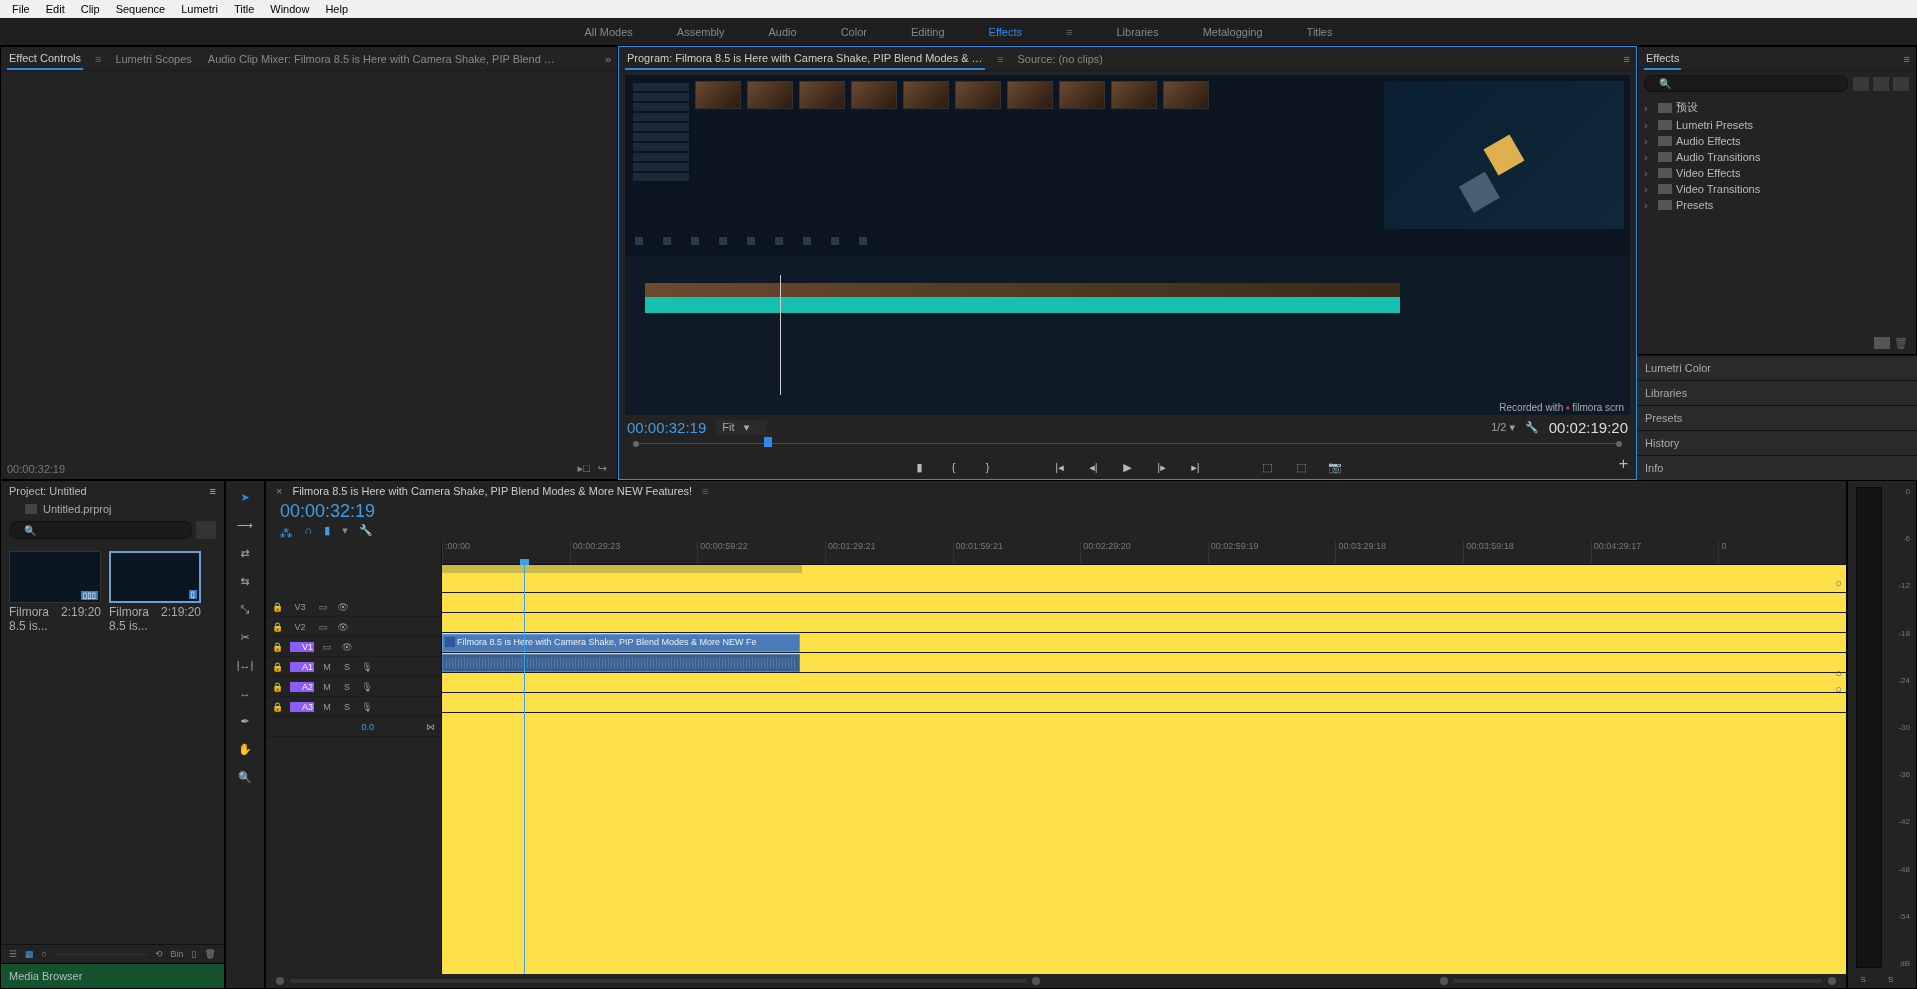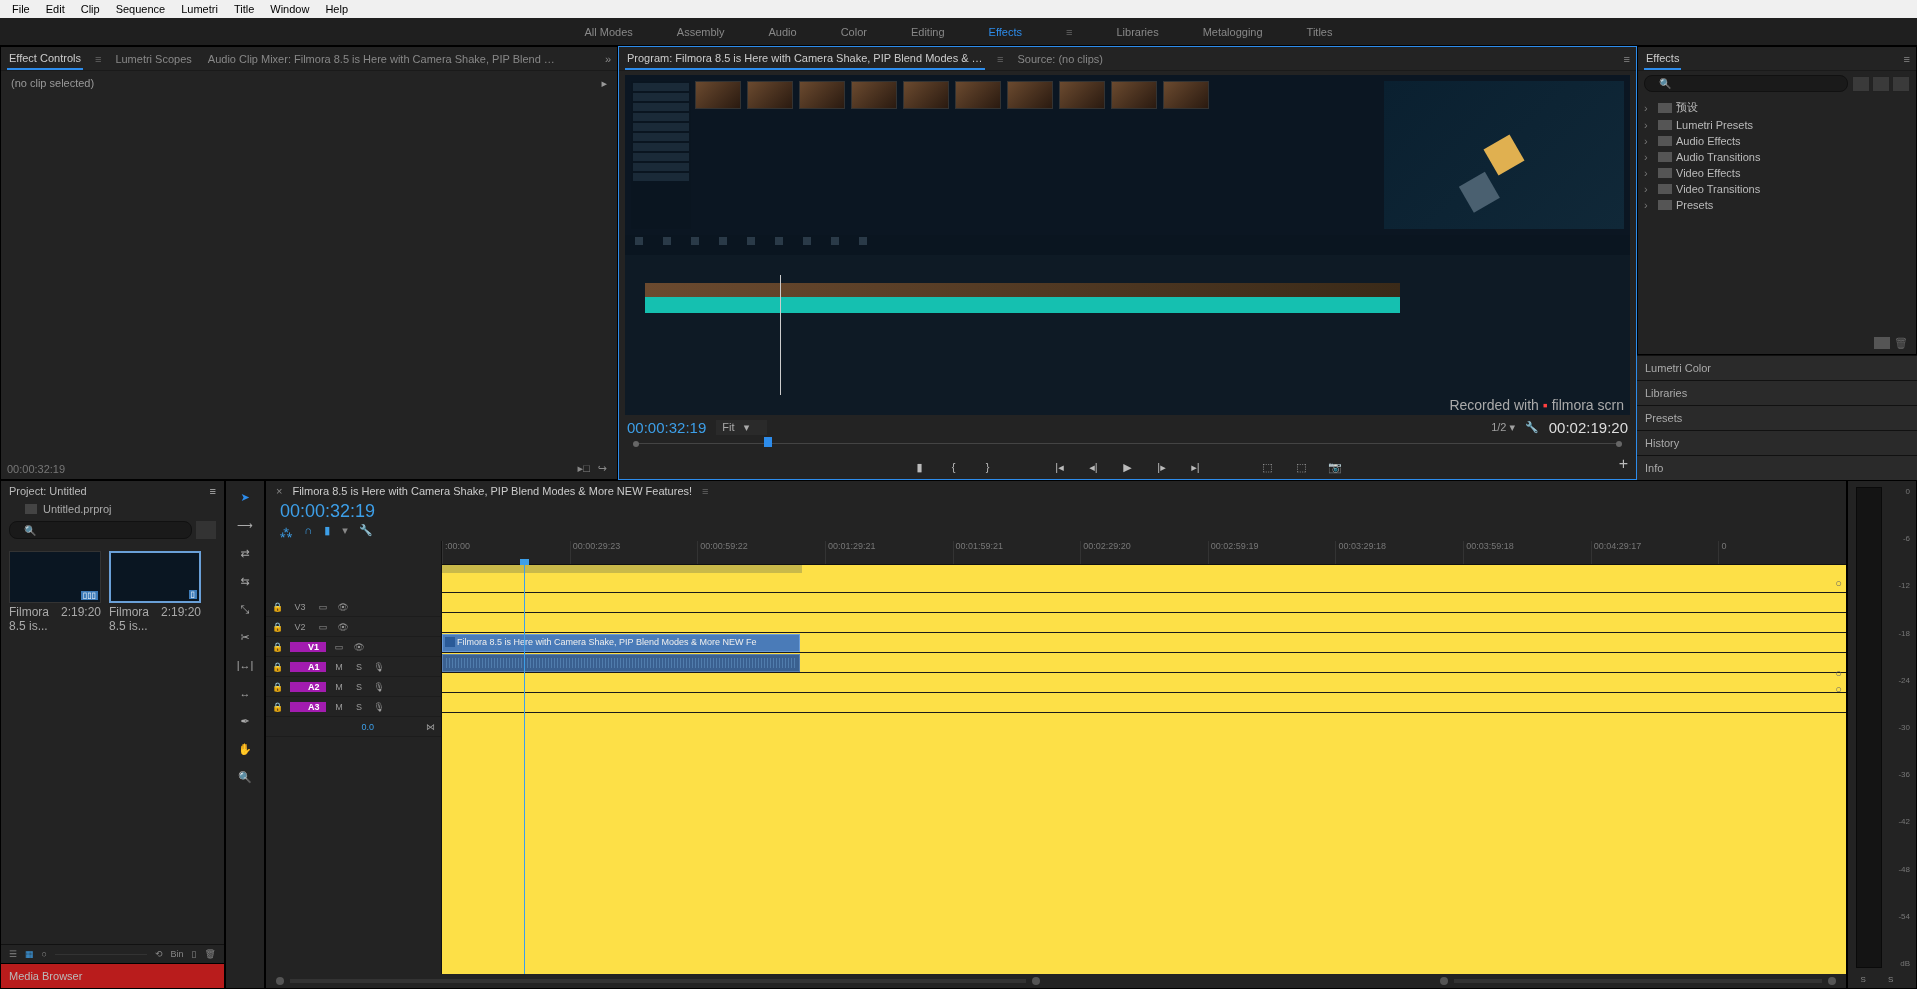--- a/index.html
+++ b/index.html
@@ -37,21 +37,21 @@
 .pv-thumbs { flex:1; display:flex; flex-wrap:wrap; gap:6px; align-content:flex-start; }
 .pv-thumbs div { width:46px; height:28px; background:linear-gradient(135deg,#6b4a2f,#2a1a10); border:1px solid #333; }
 .pv-prev { width:240px; background:linear-gradient(135deg,#0a2030,#102838); display:flex; align-items:center; justify-content:center; }
 .pv-prev::after { content:""; width:30px; height:30px; background:#e0b050; transform:rotate(-30deg); box-shadow:-40px 20px 0 0 #4a6070; }
 .pv-toolbar { height:20px; background:#0a1520; display:flex; gap:20px; padding:2px 10px; }
 .pv-toolbar span { width:8px; height:8px; background:#2a3a48; }
 .pv-tl { flex:1; background:#0e1a25; position:relative; }
 .pv-tl-clip { position:absolute; top:28px; left:20px; right:230px; height:14px; background:linear-gradient(90deg,#6b4a2f,#3a2a18); }
 .pv-tl-clip2 { position:absolute; top:42px; left:20px; right:230px; height:16px; background:#15c0b0; }
 .pv-tl-play { position:absolute; top:20px; bottom:20px; left:155px; width:1px; background:#ccc; }
-.pv-rec { position:absolute; bottom:2px; right:6px; color:#aaa; font-size:14px; }
+.pv-rec { position:absolute; bottom:2px; right:6px; color:#aaa; font-size:10px; }
 .pv-rec b { color:#ff4040; }
 
 .progctrl { height:16px; display:flex; align-items:center; padding:0 8px; gap:10px; }
 .tc-blue { color:#3d9fe8; font-size:15px; font-weight:500; }
 .fitsel { background:#2a2a2a; color:#aaa; padding:1px 18px 1px 6px; border:none; position:relative; }
 .progscrub { height:20px; margin:0 10px; position:relative; background:#232323; }
 .progscrub .bar { position:absolute; top:8px; left:6px; right:6px; height:1px; background:#444; }
 .progscrub .dot { position:absolute; top:6px; width:6px; height:6px; border-radius:50%; background:#666; }
 .progscrub .play { position:absolute; top:2px; left:135px; width:8px; height:10px; background:#2d8ceb; }
 .transport { height:24px; display:flex; align-items:center; justify-content:center; gap:18px; }
@@ -81,40 +81,40 @@
 .projsearch input { flex:1; background:#1a1a1a; border:1px solid #111; padding:2px 14px; border-radius:8px; color:#ccc; font-size:10px; }
 .projsearch .go { width:20px; height:18px; background:#333; }
 .bins { display:flex; gap:8px; padding:8px; }
 .bin { width:92px; }
 .bin .thumb { height:52px; background:#0a1622; border:1px solid #333; position:relative; }
 .bin .thumb.sel { border:2px solid #6aa0d8; }
 .bin .badge { position:absolute; bottom:2px; right:2px; background:#3d7bb8; color:#fff; font-size:8px; padding:0 2px; }
 .bin .lbl { display:flex; justify-content:space-between; font-size:12px; color:#aaa; padding:2px 0; }
 .projtools { display:flex; align-items:center; gap:8px; padding:4px 8px; border-top:1px solid #111; margin-top:auto; font-size:9px; color:#888; }
 .projtools span { cursor:pointer; }
-.mediabrowser { padding:6px 8px; background:#b91c1c; border-top:1px solid #000; color:#bbb; }
+.mediabrowser { padding:6px 8px; background:#14532d; border-top:1px solid #000; color:#bbb; }
 
 
 .toolcol { flex:0 0 40px; background:#232323; border:1px solid #000; display:flex; flex-direction:column; align-items:center; padding:6px 0; gap:8px; }
 .tool { width:20px; height:20px; color:#aaa; cursor:pointer; display:flex; align-items:center; justify-content:center; }
 .tool.active { color:#2d8ceb; }
 
 
 .timeline { flex:1; background:#232323; border:1px solid #000; display:flex; flex-direction:column; position:relative; }
 .tlhead { display:flex; align-items:center; padding:4px 10px; gap:10px; }
 .tlhead .close { color:#888; cursor:pointer; }
 .tlhead .title { color:#ccc; }
 .tltime { color:#3d9fe8; font-size:18px; font-weight:500; padding:0 14px; }
 .tlopts { display:flex; gap:12px; padding:2px 14px; color:#3d9fe8; }
 .tlopts span { cursor:pointer; }
 
 .tlbody { flex:1; display:flex; position:relative; }
 .trackhdrs { flex:0 0 176px; background:#232323; border-right:1px solid #111; padding-top:56px; }
 .trkrow { height:20px; display:flex; align-items:center; gap:6px; padding:0 6px; font-size:9px; color:#999; border-bottom:1px solid #1c1c1c; }
-.trkrow.sel .name { background:#a21caf; color:#fff; padding:0 18px;font-weight:bold; }
+.trkrow.sel .name { background:#8b5cf6; color:#fff; padding:0 12px; }
 .trkrow .lock,.trkrow .tgt { width:12px; color:#777; cursor:pointer; }
 .trkrow .name { width:20px; text-align:center; cursor:pointer; }
 .trkrow .eye,.trkrow .m,.trkrow .s,.trkrow .mic { width:14px; text-align:center; cursor:pointer; }
 
 .tracks { flex:1; position:relative; background:#fde047; overflow:hidden; }
 .ruler { height:24px; background:#232323; display:flex; position:relative; border-bottom:1px solid #111; }
 .ruler span { flex:1; font-size:9px; color:#777; border-left:1px solid #333; padding-left:2px; }
 .workarea { position:absolute; top:24px; left:0; height:8px; background:#c9b94a; width:360px; }
 .playhead { position:absolute; top:24px; bottom:0; left:82px; width:1px; background:#3d9fe8; }
 .playhead::before { content:""; position:absolute; top:-6px; left:-4px; width:9px; height:6px; background:#3d9fe8; }
@@ -165,24 +165,20 @@
 
 <div class="panelrow">
 
   <div class="panel leftupper">
     <div class="tabbar">
       <span class="tab active">Effect Controls</span>
       <span style="color:#666">≡</span>
       <span class="tab">Lumetri Scopes</span>
       <span class="tab" style="max-width:360px">Audio Clip Mixer: Filmora 8.5 is Here with Camera Shake, PIP Blend Modes &amp; More NEW Featur</span>
       <span class="hamb">»</span>
-    </div>
-    <div class="noclip">
-      <span>(no clip selected)</span>
-      <span>▸</span>
     </div>
     <div class="ectime">00:00:32:19</div>
     <div style="position:absolute; bottom:4px; right:10px; display:flex; gap:8px; color:#888">
       <span>▸□</span>
       <span>↪</span>
     </div>
   </div>
 
   <div class="panel program selected">
     <div class="tabbar">

